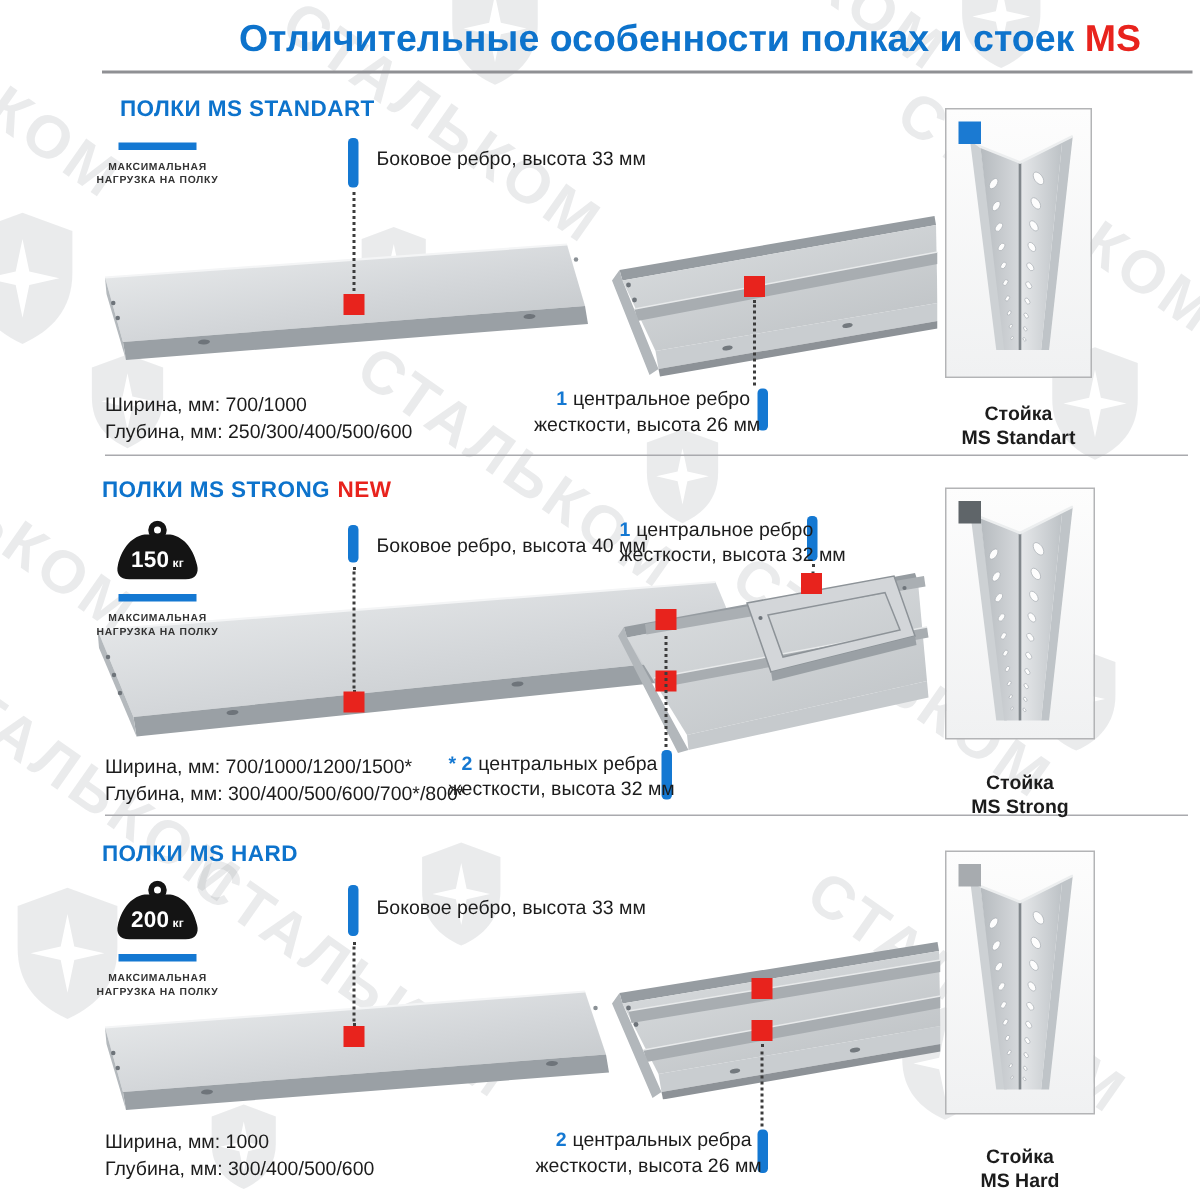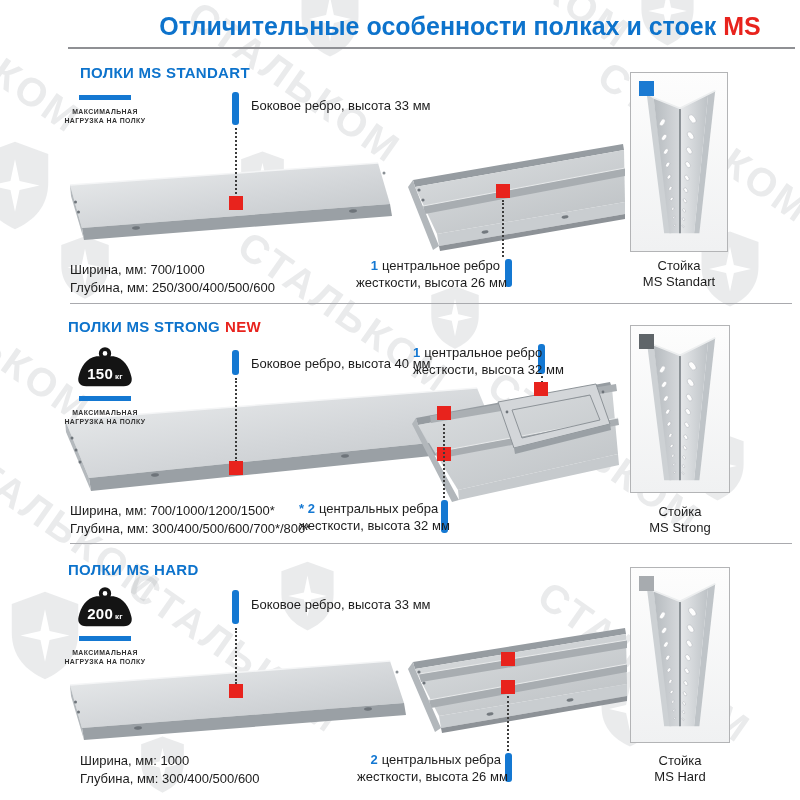--- a/index.html
+++ b/index.html
@@ -37,22 +37,22 @@
   .ann{position:absolute;font-size:13px;line-height:17px;color:#1c1c1c;z-index:4;white-space:nowrap;}
   .ann-r{text-align:right;}
   .num{color:#1478d2;font-weight:700;margin-right:4px;}
   
   .dims{position:absolute;font-size:13px;line-height:17.5px;color:#1c1c1c;z-index:4;white-space:nowrap;}
   
   .stand-box{position:absolute;border:1px solid #b3b4b6;background:linear-gradient(180deg,#fdfdfd,#f0f1f2);
              box-sizing:border-box;z-index:2;}
   .badge{position:absolute;left:8px;top:8px;width:15px;height:15px;z-index:3;}
   .post-svg{position:absolute;left:5px;top:8px;}
-  .stand-label{position:absolute;width:140px;text-align:center;font-size:13px;font-weight:400;
-               line-height:16px;color:#1c1c1c;z-index:4;}
+  .stand-label{position:absolute;width:140px;text-align:center;font-size:13px;font-weight:700;
+               line-height:16px;color:#1c1c1c;z-index:4;margin-top:10px;}
 </style>
 </head>
 <body>
 
 <div class="page">
 
   <svg width="0" height="0" style="position:absolute" aria-hidden="true">
     <defs>
       <linearGradient id="gpl" x1="0" y1="0" x2="1" y2="0">
         <stop offset="0" stop-color="#b6bbbf"></stop>
@@ -403,21 +403,21 @@
 
   <div class="csq" style="left:501px;top:652px"></div>
   <div class="csq" style="left:501px;top:680px"></div>
   <div class="cdots" style="left:507px;top:696px;height:55px"></div>
   <div class="cbar" style="left:505px;top:753px;height:29px"></div>
   <div class="ann ann-r" style="left:357px;top:751px;width:144px">
     <span class="num">2</span><span>центральных ребра</span><br>
     <span>жесткости, высота 26 мм</span>
   </div>
 
-  <div class="dims" style="left:80px;top:752px">
+  <div class="dims" style="left:70px;top:752px">
     <div>Ширина, мм: 1000</div>
     <div>Глубина, мм: 300/400/500/600</div>
   </div>
 
   <div class="stand-box" style="left:630px;top:567px;width:100px;height:176px">
     <div class="badge" style="background:#a7abaf"></div>
     <svg class="post-svg" width="88" height="158" viewBox="0 0 100 170">
         <use href="#sym-post"></use>
       </svg>
   </div>

